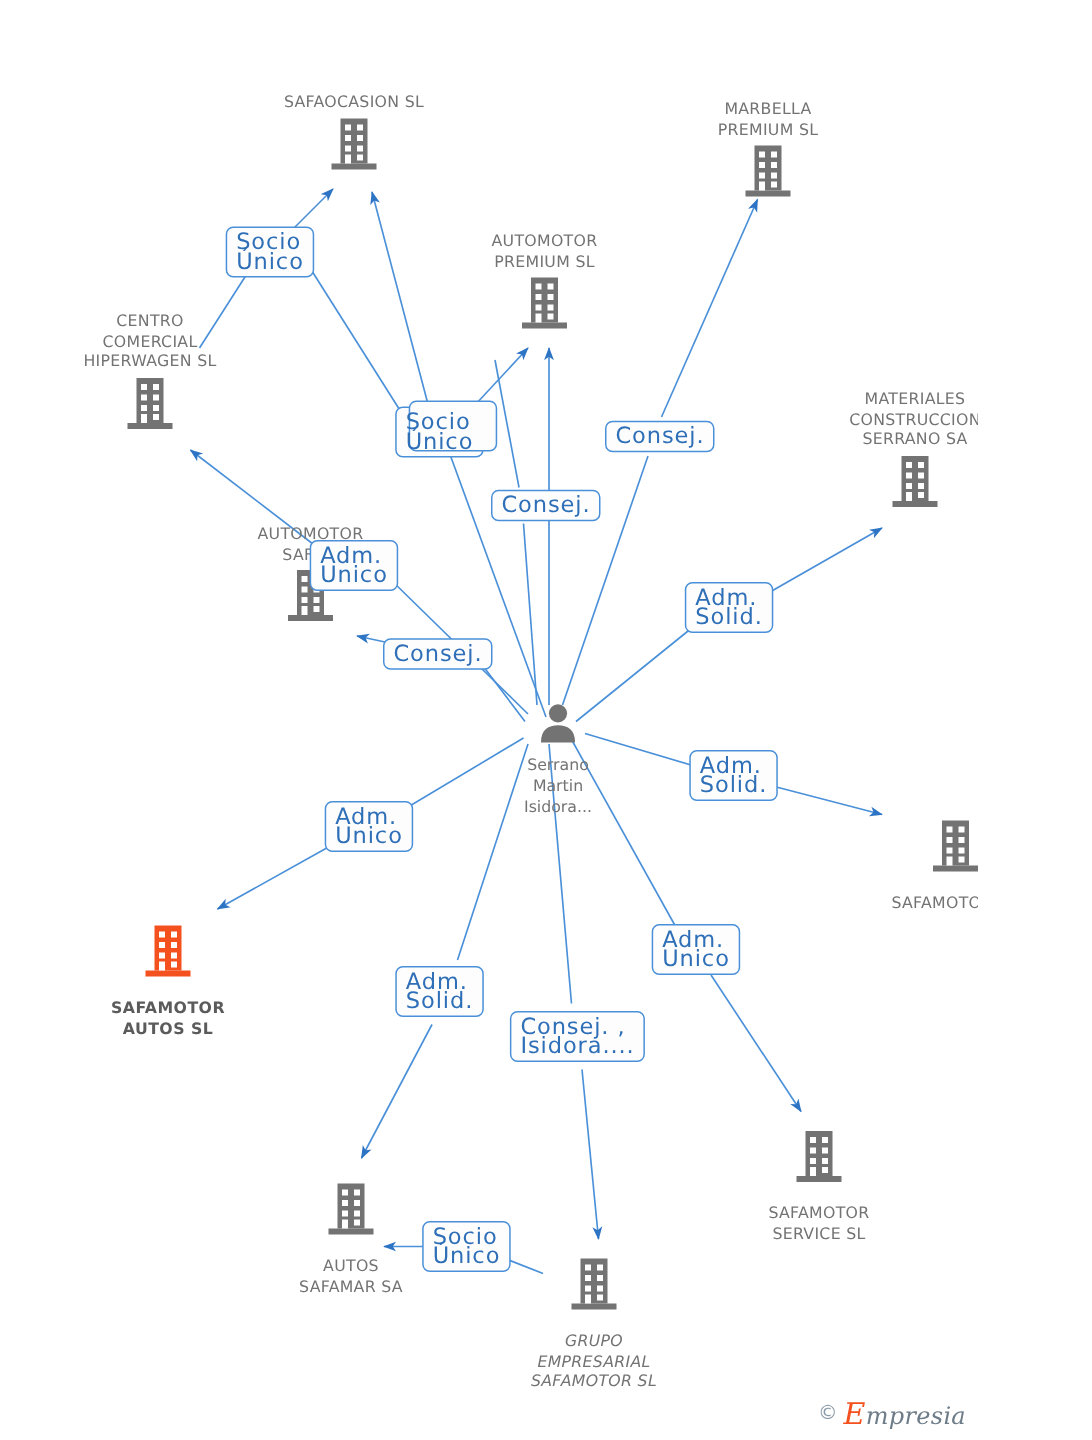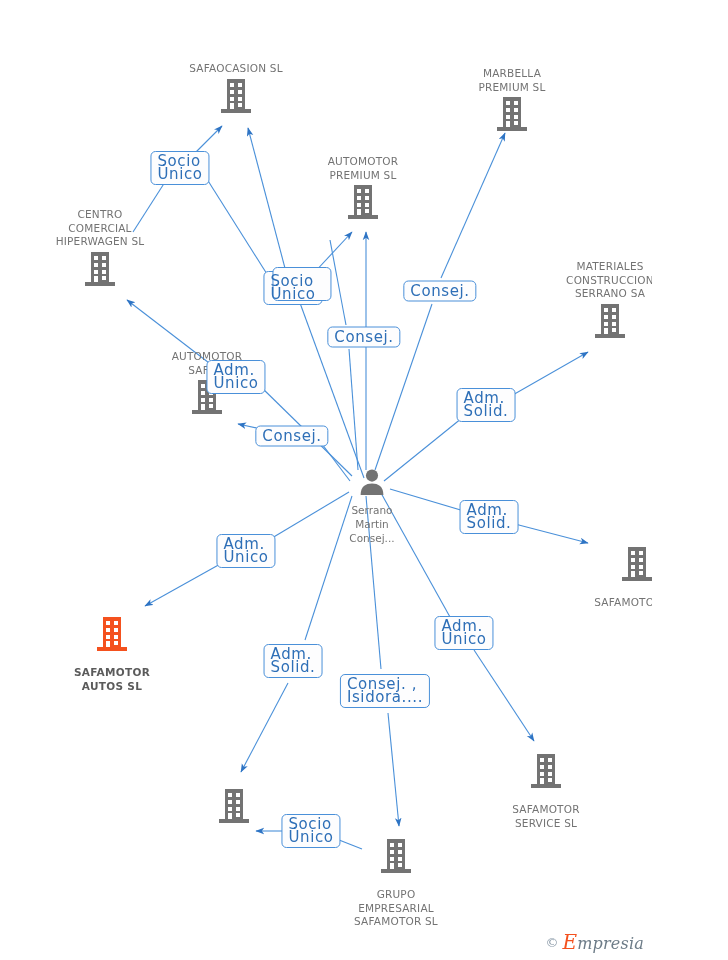--- a/index.html
+++ b/index.html
@@ -344,23 +344,25 @@
       <rect x="2" y="32" width="30" height="4" fill="#737373"></rect>
       <rect x="11" y="6" width="4" height="4" fill="#ffffff"></rect>
       <rect x="19" y="6" width="4" height="4" fill="#ffffff"></rect>
       <rect x="11" y="13" width="4" height="4" fill="#ffffff"></rect>
       <rect x="19" y="13" width="4" height="4" fill="#ffffff"></rect>
       <rect x="11" y="20" width="4" height="4" fill="#ffffff"></rect>
       <rect x="19" y="20" width="4" height="4" fill="#ffffff"></rect>
       <rect x="11" y="26" width="4" height="6" fill="#ffffff"></rect>
       <rect x="19" y="26" width="4" height="4" fill="#ffffff"></rect>
     </svg>
-  </div>
-
-  <div class="node" style="left:396px; top:837px;">
+    <span class="caption">AUTOS
+SAFAMAR SA</span>
+  </div>
+
+  <div class="node" style="left:396px; top:837px;font-style:italic;">
     <svg class="glyph" viewBox="0 0 34 38">
       <rect x="8" y="2" width="18" height="30" fill="#737373"></rect>
       <rect x="2" y="32" width="30" height="4" fill="#737373"></rect>
       <rect x="11" y="6" width="4" height="4" fill="#ffffff"></rect>
       <rect x="19" y="6" width="4" height="4" fill="#ffffff"></rect>
       <rect x="11" y="13" width="4" height="4" fill="#ffffff"></rect>
       <rect x="19" y="13" width="4" height="4" fill="#ffffff"></rect>
       <rect x="11" y="20" width="4" height="4" fill="#ffffff"></rect>
       <rect x="19" y="20" width="4" height="4" fill="#ffffff"></rect>
       <rect x="11" y="26" width="4" height="6" fill="#ffffff"></rect>
@@ -372,21 +374,21 @@
   </div>
 
   <div class="node" style="left:372px; top:468px;">
     <svg class="glyph" viewBox="0 0 34 38" style="width:30px;height:32px;">
       <circle cx="17" cy="9" r="7.2" fill="#737373"></circle>
       <path d="M3.5,32 C3.5,22 9.5,18.5 17,18.5 C24.5,18.5 30.5,22 30.5,32 Z" fill="#737373"></path>
     </svg>
   </div>
   <div class="person-caption" style="left:372px; top:503px;">Serrano
 Martin
-Consej...</div>
+Isidora...</div>
 
   <div class="edge-label" style="left:180px; top:168px;">Socio
 Único</div>
 
   <div class="edge-label stacked" style="left:293px; top:288px;">Socio
 Único</div>
 
   <div class="edge-label one-line" style="left:440px; top:291px;">Consej.</div>
 
   <div class="edge-label one-line" style="left:364px; top:337px;">Consej.</div>

